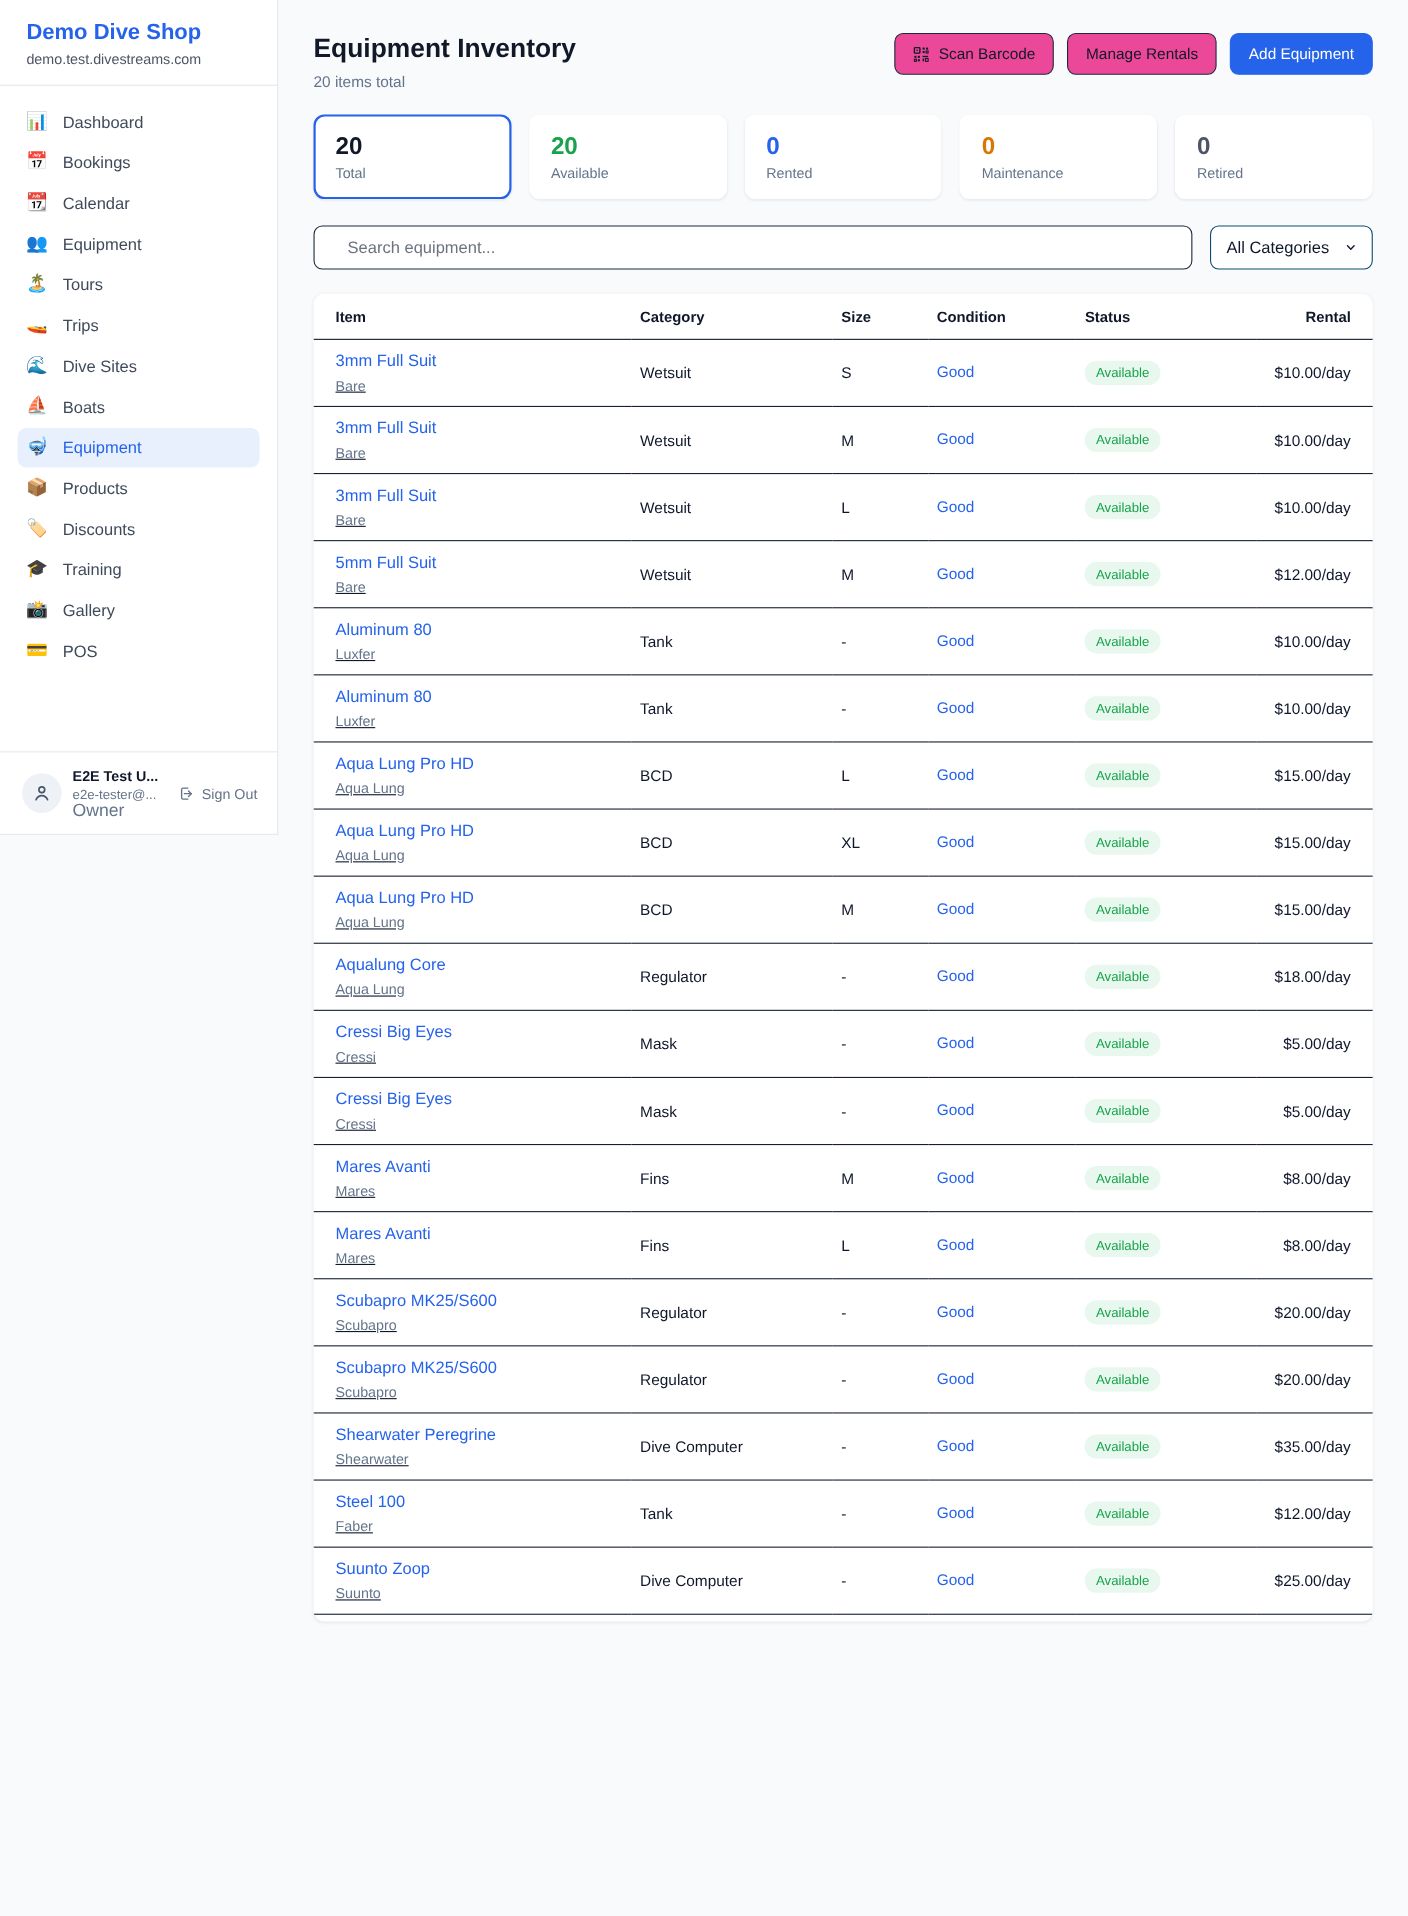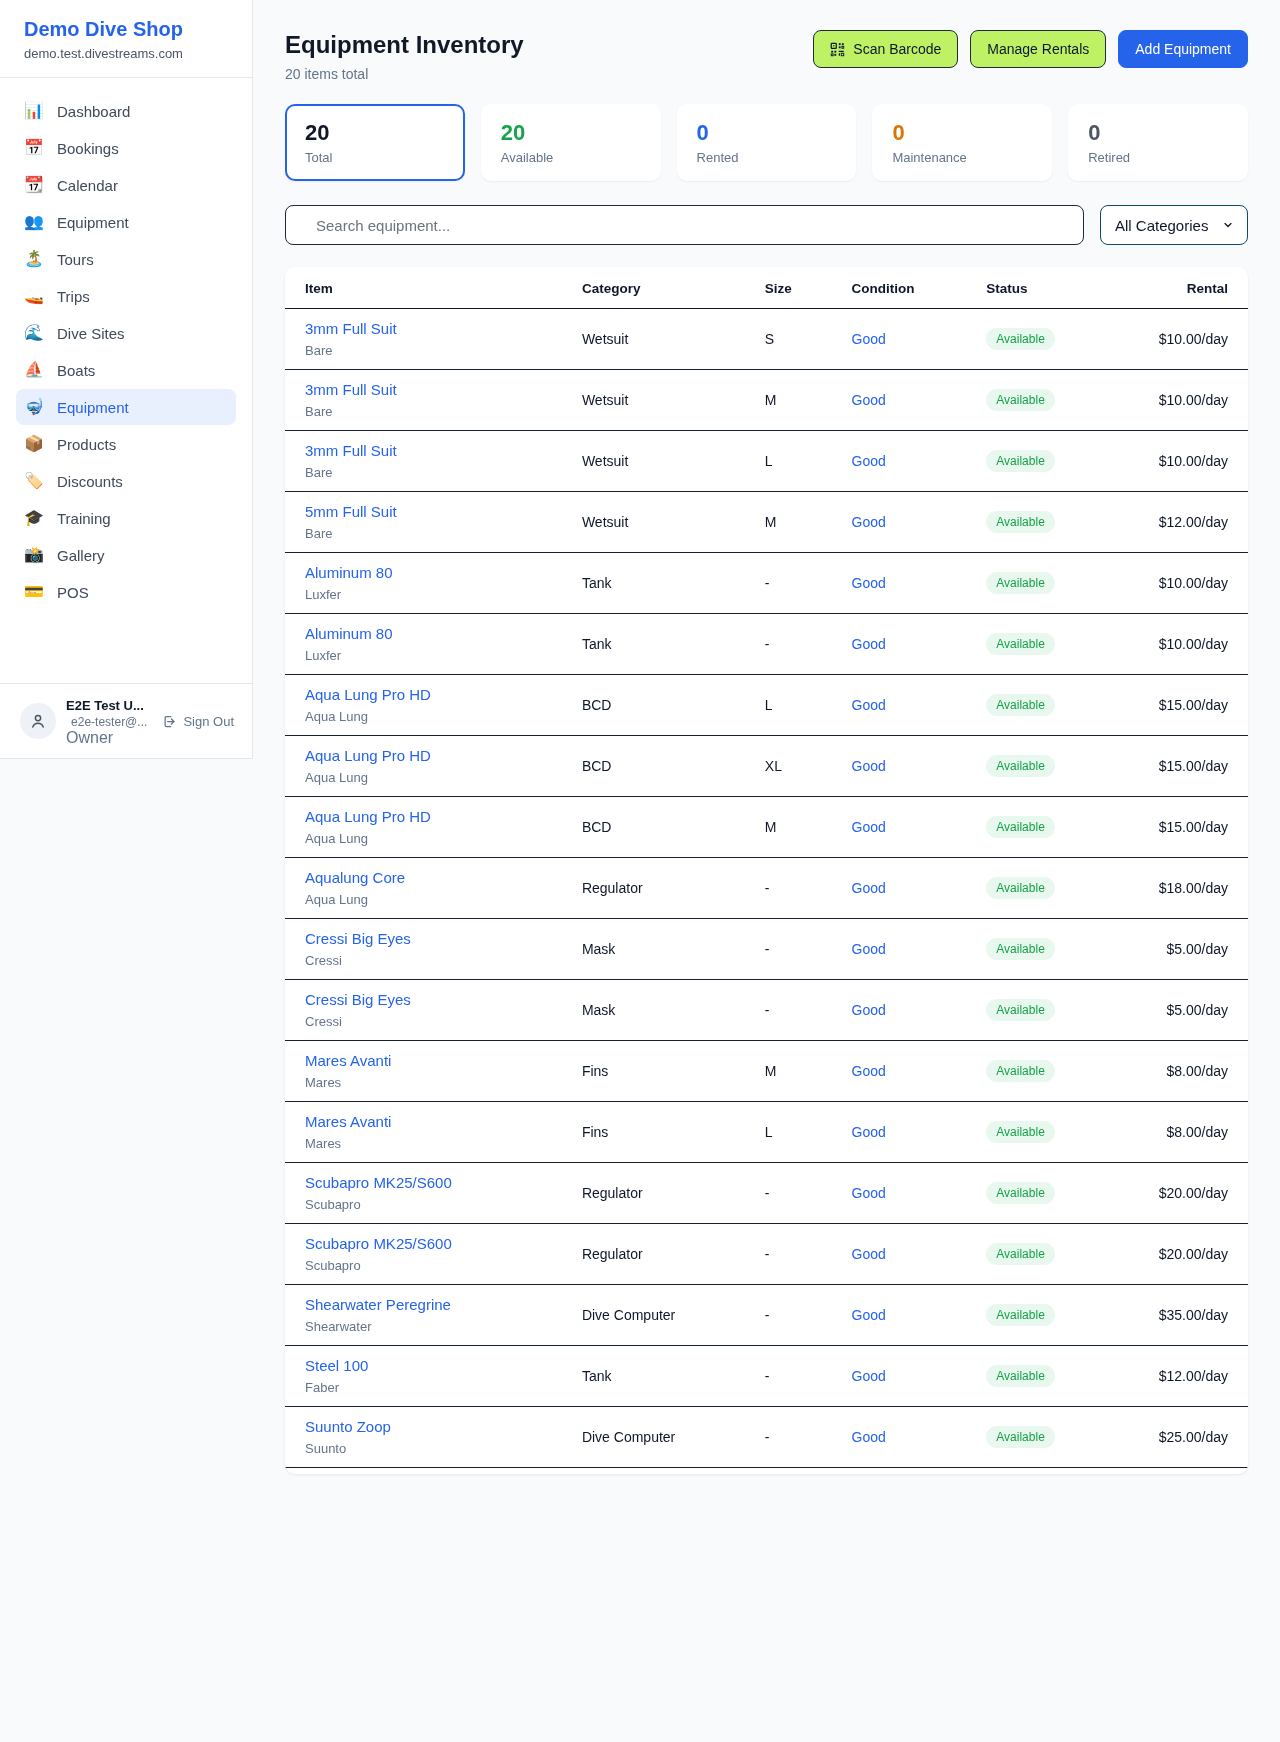--- a/index.html
+++ b/index.html
@@ -37,38 +37,38 @@
     padding:13px 18px 13px 20px;
     display:flex; align-items:center; gap:10px;
   }
   .avatar {
     width:36px; height:36px; border-radius:50%;
     background:#eef1f5; flex:0 0 36px;
     display:flex; align-items:center; justify-content:center;
   }
   .user-meta { flex:1; min-width:0; }
   .user-name { font-size:13px; font-weight:bold; color:#0f172a; line-height:17px; }
-  .user-email { font-size:12px; color:#64748b; line-height:16px;text-align:center; }
+  .user-email { font-size:12px; color:#64748b; line-height:16px; }
   .user-role { font-size:16px; color:#64748b; line-height:15px; }
   .signout {
     display:flex; align-items:center; gap:6px;
     color:#64748b; font-size:13px; cursor:pointer; white-space:nowrap;
   }
 
   
   .main { flex:1; padding:30px 32px 0; min-width:0; }
   .page-head { display:flex; justify-content:space-between; align-items:flex-start; }
   .page-title { font-size:24px; font-weight:bold; color:#111827; line-height:30px; }
   .page-sub { font-size:14px; color:#64748b; margin-top:6px; }
   .head-actions { display:flex; gap:12px; }
   .btn {
     height:38px; padding:0 16px; border-radius:8px;
     font-size:14px; font-weight:500; cursor:pointer;
     display:inline-flex; align-items:center; gap:8px;
-    background:#bef264; border:1px solid #1e293b; color:#0f172a;
+    background:#ec4899; border:1px solid #1e293b; color:#0f172a;
     font-family:inherit;
   }
   .btn.primary { background:#2563eb; border-color:#2563eb; color:#ffffff; }
 
   
   .stats { display:grid; grid-template-columns:repeat(5,1fr); gap:16px; margin-top:22px; }
   .stat-card {
     background:#fff; border-radius:10px; padding:13px 18px 14px;
     box-shadow:0 1px 2px rgba(15,23,42,.06);
     border:2px solid transparent; cursor:pointer;
@@ -100,21 +100,21 @@
   table { width:100%; border-collapse:collapse; table-layout:fixed; }
   col.c-item{width:30%} col.c-cat{width:19%} col.c-size{width:9%}
   col.c-cond{width:14%} col.c-status{width:17%} col.c-rent{width:11%}
   thead th {
     text-align:left; font-size:13.5px; font-weight:bold; color:#0f172a;
     padding:14px 8px 12px; border-bottom:1.5px solid #0f172a;
   }
   thead th:first-child { padding-left:20px; }
   thead th:last-child { padding-right:20px; text-align:right; }
   tbody td { padding:10px 8px; border-bottom:1px solid #16202e; vertical-align:middle; }
-  tbody td:first-child { padding-left:20px; }
+  tbody td:first-child { padding-left:20px;text-decoration:underline; }
   tbody td:last-child { padding-right:20px; text-align:right; }
   .item-name { color:#2563eb; font-size:15px; font-weight:500; line-height:20px; cursor:pointer; text-decoration:none; display:inline-block; }
   .item-brand { color:#64748b; font-size:13px; line-height:17px; margin-top:3px; }
   .cell-plain { font-size:14px; color:#0f172a; }
   .cond-link { font-size:14px; color:#2563eb; cursor:pointer; }
   .badge {
     display:inline-block; font-size:12px; color:#17a34a; background:#e8f8ee;
     border-radius:999px; padding:4px 10px; line-height:14px;
   }
   .rental { font-size:14px; color:#0f172a; }

